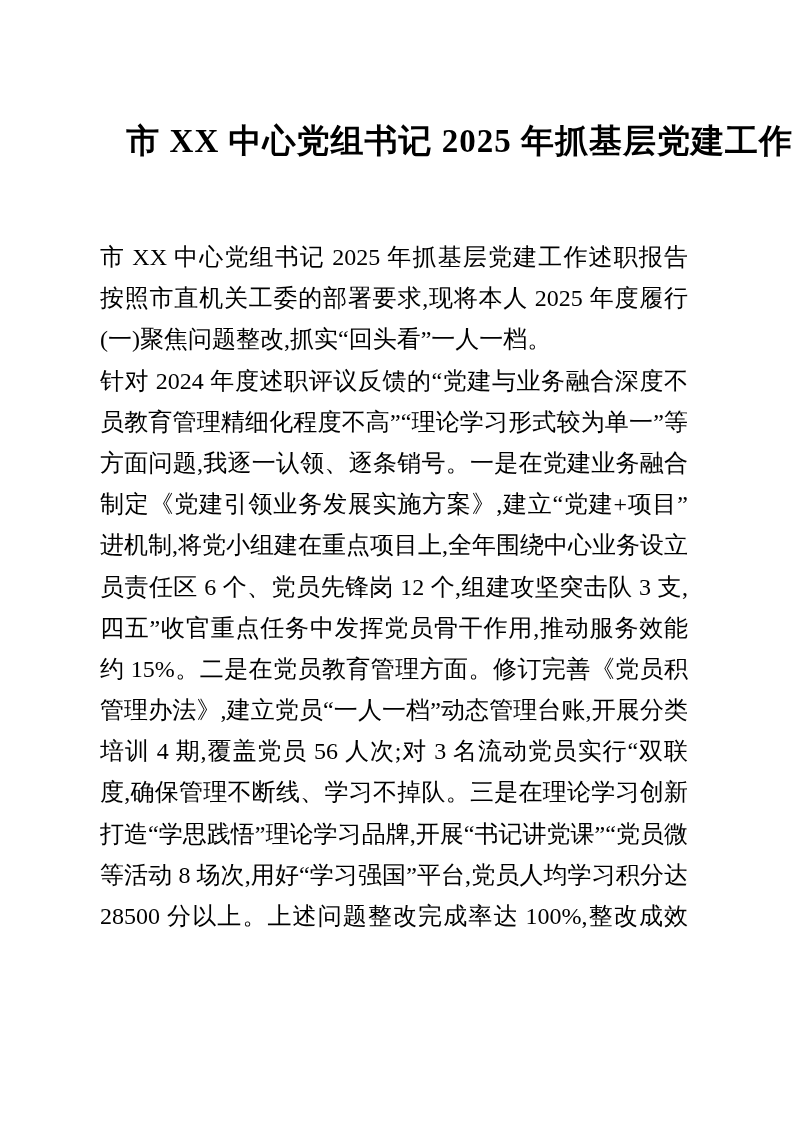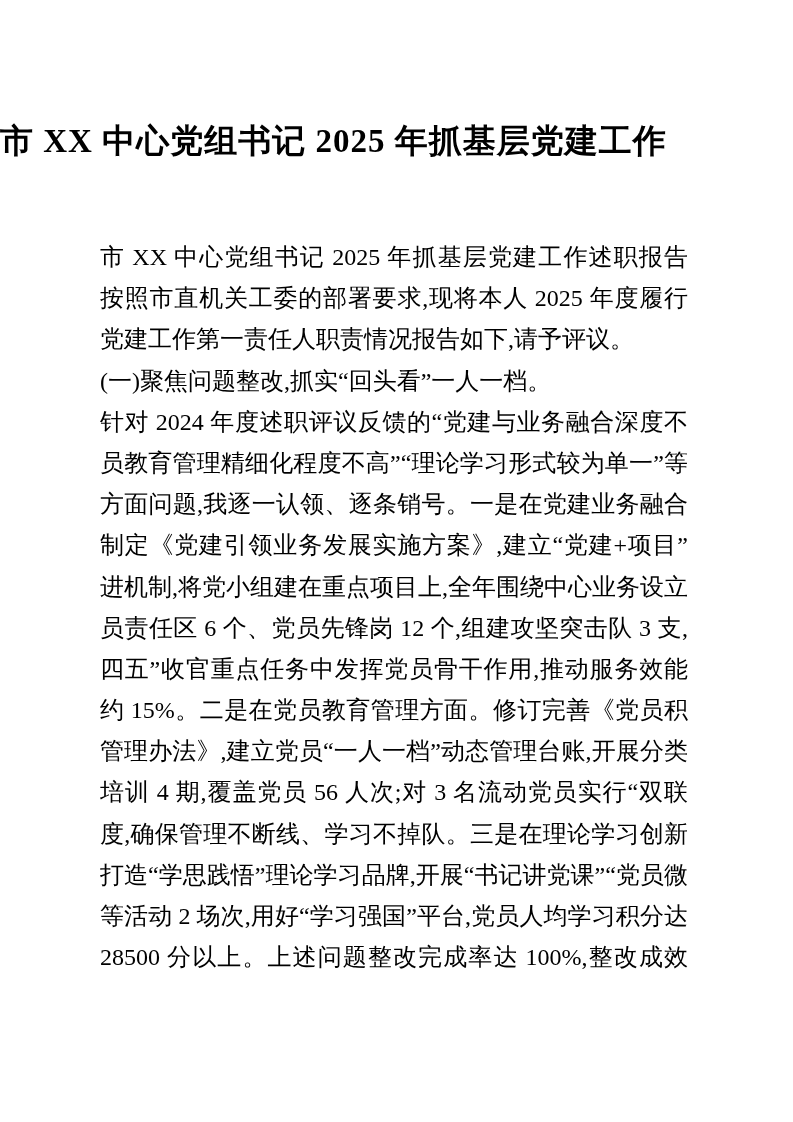--- a/index.html
+++ b/index.html
@@ -14,21 +14,21 @@
     background: #ffffff;
     color: #000000;
     font-family: "Liberation Serif", "DejaVu Serif", serif;
     overflow: hidden;
   }
   .doc-title {
     position: absolute;
     top: 116px;
     left: 0;
     width: 793px;
-    text-align: left;
+    text-align: right;
     font-size: 33px;
     line-height: 50px;
     font-weight: bold;
     letter-spacing: 1px;
   }
   .doc-body {
     position: absolute;
     top: 237px;
     left: 100px;
     width: 588px;
@@ -56,31 +56,30 @@
 
 <div class="page">
 
   <div class="doc-title">
     <div>市 XX 中心党组书记 2025 年抓基层党建工作</div>
   </div>
 
   <div class="doc-body">
     <div class="line j">市 XX 中心党组书记 2025 年抓基层党建工作述职报告(精品)</div>
     <div class="line j">按照市直机关工委的部署要求,现将本人 2025 年度履行基层</div>
-    <div class="line s">党建工作第一责任人职责情况报告如下,请予评议。</div>
     <div class="line s">(一)聚焦问题整改,抓实“回头看”一人一档。</div>
     <div class="line j">针对 2024 年度述职评议反馈的“党建与业务融合深度不够”党</div>
     <div class="line j">员教育管理精细化程度不高”“理论学习形式较为单一”等 3 个</div>
     <div class="line j">方面问题,我逐一认领、逐条销号。一是在党建业务融合方面。</div>
     <div class="line j">制定《党建引领业务发展实施方案》,建立“党建+项目”双推</div>
     <div class="line j">进机制,将党小组建在重点项目上,全年围绕中心业务设立党</div>
     <div class="line j">员责任区 6 个、党员先锋岗 12 个,组建攻坚突击队 3 支,在“十</div>
     <div class="line j">四五”收官重点任务中发挥党员骨干作用,推动服务效能提升</div>
     <div class="line j">约 15%。二是在党员教育管理方面。修订完善《党员积分制</div>
     <div class="line j">管理办法》,建立党员“一人一档”动态管理台账,开展分类施教</div>
     <div class="line j">培训 4 期,覆盖党员 56 人次;对 3 名流动党员实行“双联系”制</div>
     <div class="line j">度,确保管理不断线、学习不掉队。三是在理论学习创新方面。</div>
     <div class="line j">打造“学思践悟”理论学习品牌,开展“书记讲党课”“党员微分享”</div>
-    <div class="line j">等活动 2 场次,用好“学习强国”平台,党员人均学习积分达</div>
+    <div class="line j">等活动 8 场次,用好“学习强国”平台,党员人均学习积分达</div>
     <div class="line j">28500 分以上。上述问题整改完成率达 100%,整改成效已纳</div>
   </div>
 
 </div>
 
 </body></html>

